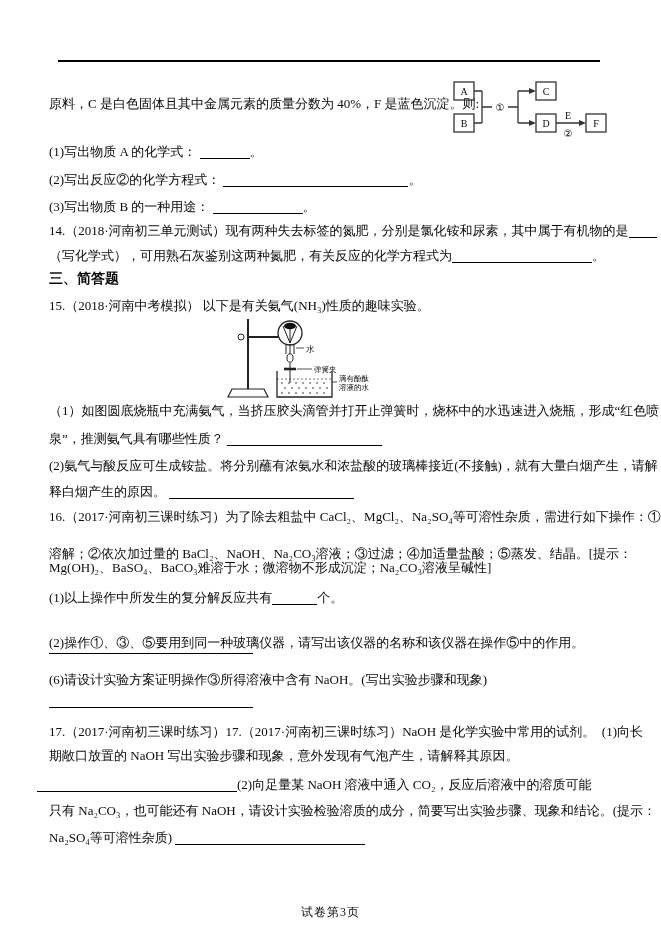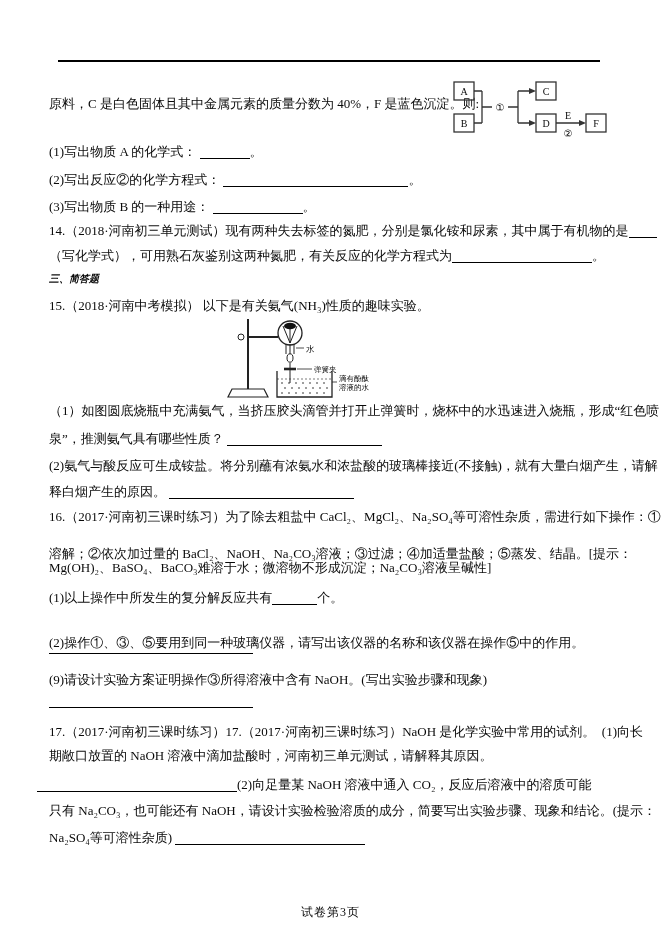--- a/index.html
+++ b/index.html
@@ -5,21 +5,21 @@
   html,body{margin:0;padding:0;}
   body{
     width:661px;height:936px;position:relative;background:#ffffff;
     font-family:"Liberation Serif","DejaVu Serif",serif;
     font-size:13px;color:#0a0a0a;overflow:hidden;
   }
   .line{position:absolute;left:49px;white-space:pre;line-height:16px;}
   .rule{position:absolute;background:#000;}
   .blank{display:inline-block;border-bottom:1px solid #000;height:13px;vertical-align:-3px;}
   .blankline{position:absolute;border-bottom:1px solid #000;height:13px;}
-  .bold{font-weight:bold;font-size:10px;font-style:italic;}
+  .bold{font-weight:bold;font-size:14px;}
   .footer{position:absolute;left:0;right:0;text-align:center;font-size:12px;letter-spacing:1px;}
   svg{position:absolute;}
   svg text{font-family:"Liberation Serif","DejaVu Serif",serif;fill:#0a0a0a;}
   .flow-text{font-size:10px;}
   .flow-step{font-size:10px;}
   .app-label{font-size:7.5px;}
   .app-label-lg{font-size:8.5px;}
 </style>
 </head>
 <body>
@@ -129,22 +129,22 @@
 <div class="line" style="top:431px;"><span>泉”，推测氨气具有哪些性质？</span> <span class="blank" style="width:155px;"></span></div>
 <div class="line" style="top:458px;">(2)氨气与酸反应可生成铵盐。将分别蘸有浓氨水和浓盐酸的玻璃棒接近(不接触)，就有大量白烟产生，请解</div>
 <div class="line" style="top:484px;"><span>释白烟产生的原因。</span> <span class="blank" style="width:185px;"></span></div>
 
 <div class="line" style="top:509px;">16.（2017·河南初三课时练习）为了除去粗盐中 CaCl₂、MgCl₂、Na₂SO₄等可溶性杂质，需进行如下操作：①</div>
 <div class="line" style="top:546px;">溶解；②依次加过量的 BaCl₂、NaOH、Na₂CO₃溶液；③过滤；④加适量盐酸；⑤蒸发、结晶。[提示：</div>
 <div class="line" style="top:560px;">Mg(OH)₂、BaSO₄、BaCO₃难溶于水；微溶物不形成沉淀；Na₂CO₃溶液呈碱性]</div>
 <div class="line" style="top:590px;"><span>(1)以上操作中所发生的复分解反应共有</span><span class="blank" style="width:45px;"></span><span>个。</span></div>
 <div class="line" style="top:615px;margin-top:20px;">(2)操作①、③、⑤要用到同一种玻璃仪器，请写出该仪器的名称和该仪器在操作⑤中的作用。</div>
 <div class="blankline" style="top:640px;left:49px;width:204px;"></div>
-<div class="line" style="top:672px;">(9)请设计实验方案证明操作③所得溶液中含有 NaOH。(写出实验步骤和现象)</div>
+<div class="line" style="top:672px;">(6)请设计实验方案证明操作③所得溶液中含有 NaOH。(写出实验步骤和现象)</div>
 <div class="blankline" style="top:694px;left:49px;width:204px;"></div>
 
 <div class="line" style="top:724px;">17.（2017·河南初三课时练习）17.（2017·河南初三课时练习）NaOH 是化学实验中常用的试剂。  (1)向长</div>
-<div class="line" style="top:748px;">期敞口放置的 NaOH 溶液中滴加盐酸时，河南初三单元测试，请解释其原因。</div>
+<div class="line" style="top:748px;">期敞口放置的 NaOH 写出实验步骤和现象，意外发现有气泡产生，请解释其原因。</div>
 <div class="line" style="top:777px;left:37px;"><span class="blank" style="width:200px;"></span><span>(2)向足量某 NaOH 溶液中通入 CO₂，反应后溶液中的溶质可能</span></div>
 <div class="line" style="top:803px;">只有 Na₂CO₃，也可能还有 NaOH，请设计实验检验溶质的成分，简要写出实验步骤、现象和结论。(提示：</div>
 <div class="line" style="top:830px;"><span>Na₂SO₄等可溶性杂质)</span> <span class="blank" style="width:190px;"></span></div>
 
 <div class="footer" style="top:864px;margin-top:40px;">试卷第3页</div>
 
 </body></html>

